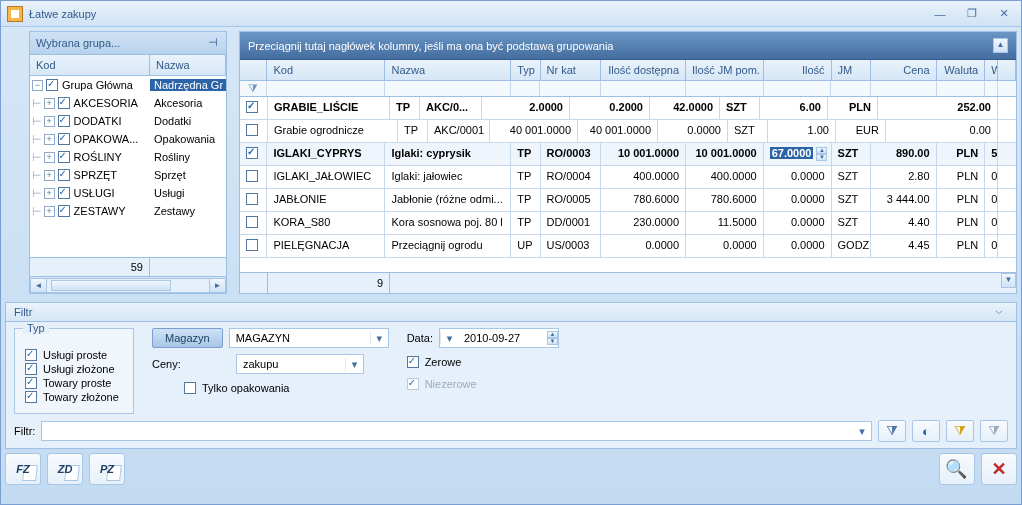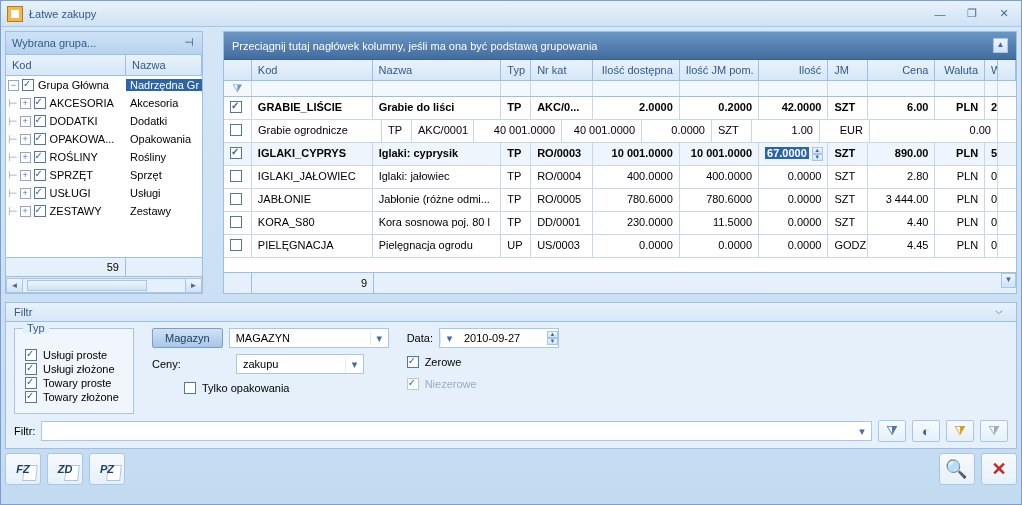--- a/index.html
+++ b/index.html
@@ -4,21 +4,21 @@
 <style>
 * { box-sizing: border-box; font-family: Tahoma, sans-serif; font-size: 11px; }
 body { margin: 0; padding: 0; background: #fff; }
 .window { width: 1022px; height: 505px; background: linear-gradient(#d6e7f7,#c3dbf1); border: 1px solid #7a9ecf; display: flex; flex-direction: column; }
 .titlebar { height: 26px; background: linear-gradient(#e9f2fb,#cfe2f5); display: flex; align-items: center; padding: 0 6px; border-bottom: 1px solid #a8c6e6; }
 .titlebar .icon { width: 16px; height: 16px; background: #f7b64a; border: 1px solid #b07c1f; margin-right: 6px; position: relative; }
 .titlebar .icon::before { content:""; position:absolute; left:3px; top:3px; width:8px; height:8px; background:#fff; }
 .titlebar .title { flex: 1; color: #335a89; }
 .winbtns { display: flex; gap: 10px; }
 .winbtn { width: 22px; height: 17px; color: #436d9e; display:flex; align-items:center; justify-content:center; cursor:pointer; font-family: Arial; }
-.content { flex: 1; display: flex; padding: 4px; gap: 20px; min-height: 0; }
+.content { flex: 1; display: flex; padding: 4px; gap: 12px; min-height: 0; margin-left: 24px; }
 .left-panel { width: 198px; background: #e6f0fa; border: 1px solid #9cbfe3; display: flex; flex-direction: column; }
 .group-header { background: linear-gradient(#cfe2f5,#b7d2ee); border-bottom: 1px solid #9cbfe3; padding: 4px 6px; color:#335a89; display:flex; align-items:center; justify-content:space-between; }
 .pin { width:14px; height:14px; color:#335a89; text-align:center; cursor:pointer; }
 .tree-headers { display: flex; border-bottom: 1px solid #9cbfe3; }
 .tree-headers .th { padding: 4px 6px; color:#335a89; background: linear-gradient(#e9f2fb,#d6e7f7); border-right:1px solid #9cbfe3; }
 .tree-headers .th:first-child { width: 120px; }
 .tree-headers .th:last-child { flex:1; }
 .tree { flex:1; overflow:auto; background:#fff; }
 .tree-row { display:flex; align-items:center; height:18px; }
 .tree-row .kod { width:120px; display:flex; align-items:center; padding-left:2px; white-space:nowrap; overflow:hidden; }
@@ -232,21 +232,20 @@
             <div class="gc c-jm"></div>
             <div class="gc c-cena"></div>
           <div class="gc c-wal"></div>
             <div class="gc c-wart"></div>
             <div class="gc c-scroll"></div>
         </div>
         <div id="grid-body">
             <div class="grid-row bold">
     <div class="gc c-chk"><span class="chk checked"></span></div>
     <div class="gc c-kod">GRABIE_LIŚCIE</div>
-    <div class="gc c-nazwa">Grabie do liści</div>
     <div class="gc c-typ">TP</div>
     <div class="gc c-nrk">AKC/0...</div>
     <div class="gc c-id">2.0000</div>
     <div class="gc c-ij">0.2000</div>
     <div class="gc c-il">42.0000</div>
     <div class="gc c-jm">SZT</div>
     <div class="gc c-cena">6.00</div>
     <div class="gc c-wal">PLN</div>
     <div class="gc c-wart">252.00</div>
     <div class="gc c-scroll"></div>
@@ -324,21 +323,21 @@
     <div class="gc c-il">0.0000</div>
     <div class="gc c-jm">SZT</div>
     <div class="gc c-cena">4.40</div>
     <div class="gc c-wal">PLN</div>
     <div class="gc c-wart">0.00</div>
     <div class="gc c-scroll"></div>
             </div>
             <div class="grid-row">
     <div class="gc c-chk"><span class="chk "></span></div>
     <div class="gc c-kod">PIELĘGNACJA</div>
-    <div class="gc c-nazwa">Pielęgnacja ogrodu</div>
+    <div class="gc c-nazwa">Przeciągnij ogrodu</div>
     <div class="gc c-typ">UP</div>
     <div class="gc c-nrk">US/0003</div>
     <div class="gc c-id">0.0000</div>
     <div class="gc c-ij">0.0000</div>
     <div class="gc c-il">0.0000</div>
     <div class="gc c-jm">GODZ</div>
     <div class="gc c-cena">4.45</div>
     <div class="gc c-wal">PLN</div>
     <div class="gc c-wart">0.00</div>
     <div class="gc c-scroll"></div>

